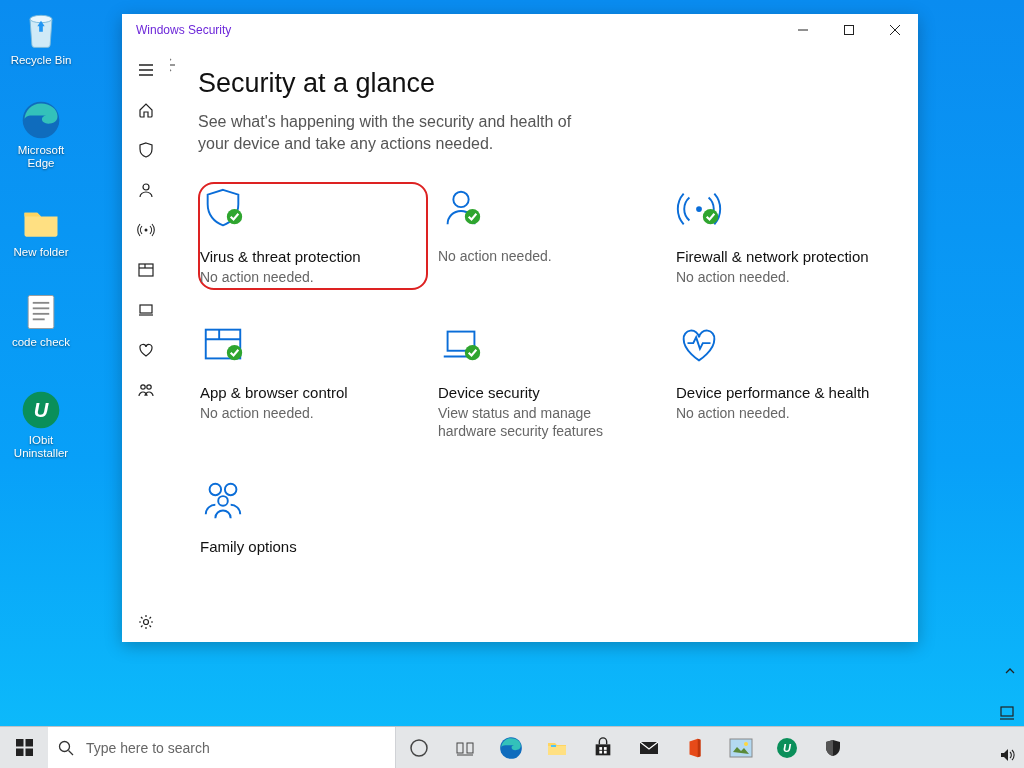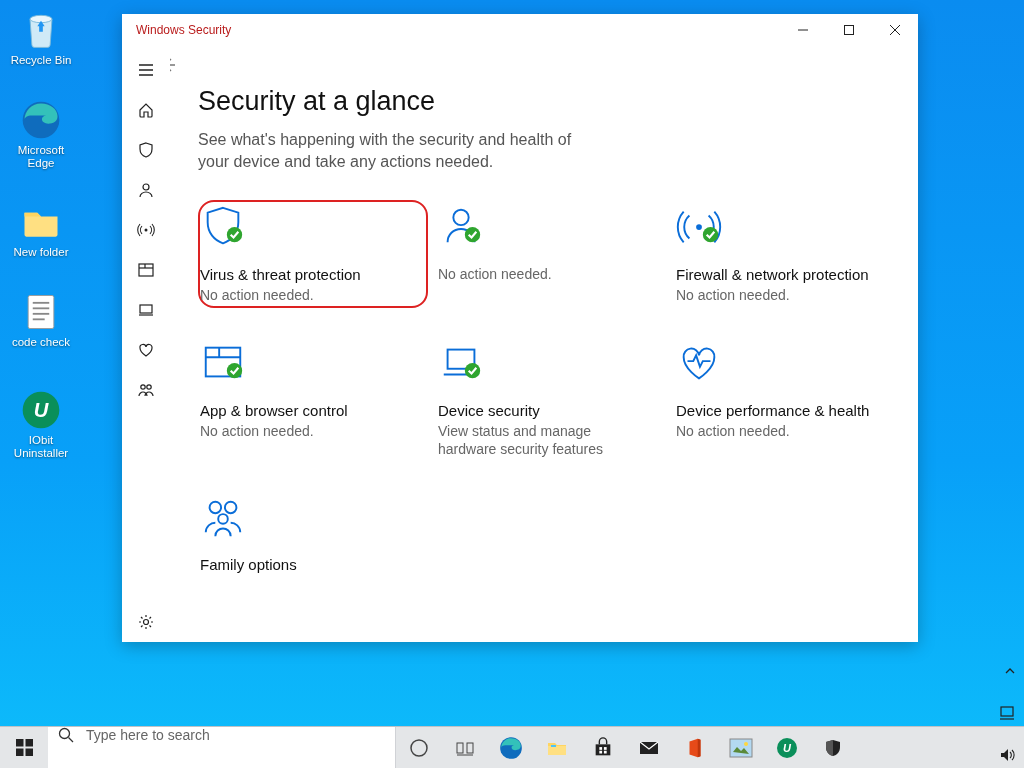--- a/index.html
+++ b/index.html
@@ -8,52 +8,52 @@
 
 
 .desktop { position: absolute; top: 0; left: 0; width: 100%; height: 726px; }
 .desktop-icon { position: absolute; width: 74px; text-align: center; cursor: pointer; }
 .desktop-icon .ico { width: 44px; height: 44px; margin: 0 auto 2px; display:flex; align-items:center; justify-content:center; }
 .desktop-icon .lbl { color: #fff; font-size: 11.5px; text-shadow: 0 1px 2px rgba(0,0,0,.5); line-height: 1.15; }
 
 
 .window { position: absolute; top: 14px; left: 122px; width: 796px; height: 628px; background: #fff; box-shadow: 0 4px 16px rgba(0,0,0,.25); display:flex; flex-direction:column; }
 .titlebar { height: 32px; display: flex; align-items: center; padding-left: 14px; }
-.titlebar .title { font-size: 12px; color: #b91c1c; }
+.titlebar .title { font-size: 12px; color: #6d28d9; }
 .titlebar .winbtns { margin-left: auto; display: flex; }
 .titlebar .winbtns div { width: 46px; height: 32px; display:flex; align-items:center; justify-content:center; font-size:12px; color:#222; cursor:pointer; }
 
 .appbody { flex: 1; display: flex; overflow: hidden; }
 .navrail { width: 48px; display: flex; flex-direction: column; align-items: center; padding-top: 4px; }
 .navrail .navbtn { width: 48px; height: 40px; display:flex; align-items:center; justify-content:center; cursor:pointer; color:#333; }
 .navrail .spacer { flex:1; }
 .navrail svg { width:18px; height:18px; }
 
 .main { position:relative; flex: 1; padding: 8px 28px 0 28px; overflow-y: auto; }
-.main h1 { font-size: 27px; font-weight: 400; color: #111; margin-top: 32px; margin-bottom: 12px; }
+.main h1 { font-size: 27px; font-weight: 400; color: #111; margin-top: 14px; margin-bottom: 12px; }
 .main .sub { font-size: 16px; color: #555; max-width: 400px; line-height: 1.35; margin-bottom: 28px; }
 .backbtn { position:absolute; top:4px; left:-16px; width:30px; height:30px; display:flex; align-items:center; justify-content:center; cursor:pointer; color:#555; }
 .main::-webkit-scrollbar { width: 4px; }
 .main::-webkit-scrollbar-thumb { background:#888; }
 
 .tiles { display: grid; grid-template-columns: repeat(3, 230px); column-gap: 8px; row-gap: 28px; }
 .tile { padding: 4px 4px 4px 2px; cursor:pointer; position:relative;border-radius:16px; }
 .tile.highlight { border:2px solid #d22; padding:2px 2px 2px 0; }
 .tile .ticon { height: 54px; display:flex; align-items:flex-start; margin-bottom: 8px; }
 .tile .ticon svg { width: 46px; height: 46px; }
 .tile .tname { font-size: 15px; color:#111; line-height:1.25; }
 .tile .tstatus { font-size: 14px; color:#666; margin-top:2px; line-height:1.25; max-width:185px;}
 .check { fill:#2fa52f; }
 .blue { stroke:#0a6dd8; fill:none; stroke-width:2; }
 .bluefill { fill:#0a6dd8; }
 
 
 .taskbar { position:absolute; bottom:0; left:0; width:100%; height:42px; background:#e4e6e8; display:flex; align-items:center; border-top:1px solid #bfc2c6; }
 .startbtn { width:48px; height:42px; display:flex; align-items:center; justify-content:center; cursor:pointer; }
-.searchbox { width:348px; height:42px; background:#fff; display:flex; align-items:flex-start; padding:0 10px; border-right:1px solid #d0d2d6; cursor:text; }
+.searchbox { width:348px; height:42px; background:#fff; display:flex; align-items:center; padding:0 10px; border-right:1px solid #d0d2d6; cursor:text; }
 .searchbox svg { width:16px; height:16px; margin-right:12px; }
 .searchbox .ph { color:#666; font-size:14px; }
 .tbicons { display:flex; align-items:center; height:42px; }
 .tbicons .tb { width:46px; height:42px; display:flex; align-items:center; justify-content:center; cursor:pointer; }
 .tray { margin-left:auto; display:flex; align-items:flex-end; padding-right:4px;flex-direction:column; }
 .tray .ti { padding:0 5px; height:42px; display:flex; align-items:center; justify-content:center; font-size:11px; color:#222; cursor:pointer; }
 .clock { display:flex; flex-direction:column; align-items:flex-end; line-height:1.2; padding:0 8px; font-size:11.5px; color:#222;}
 </style>
 </head>
 <body>

